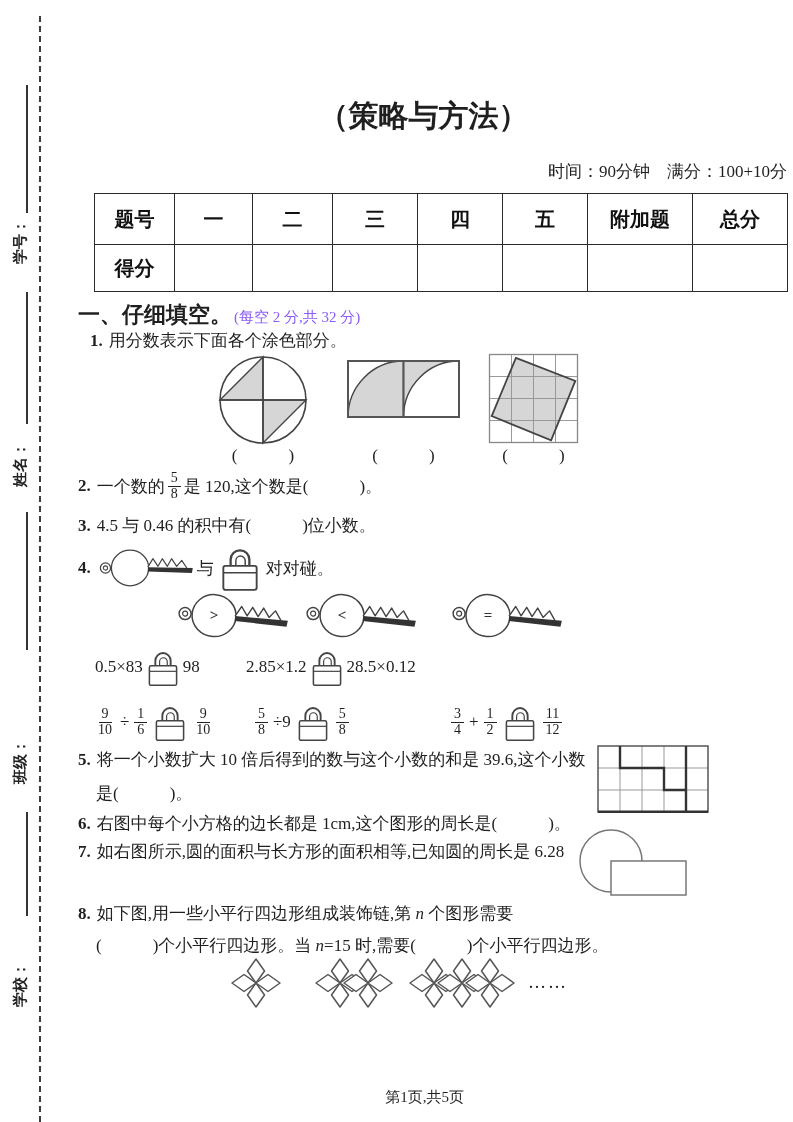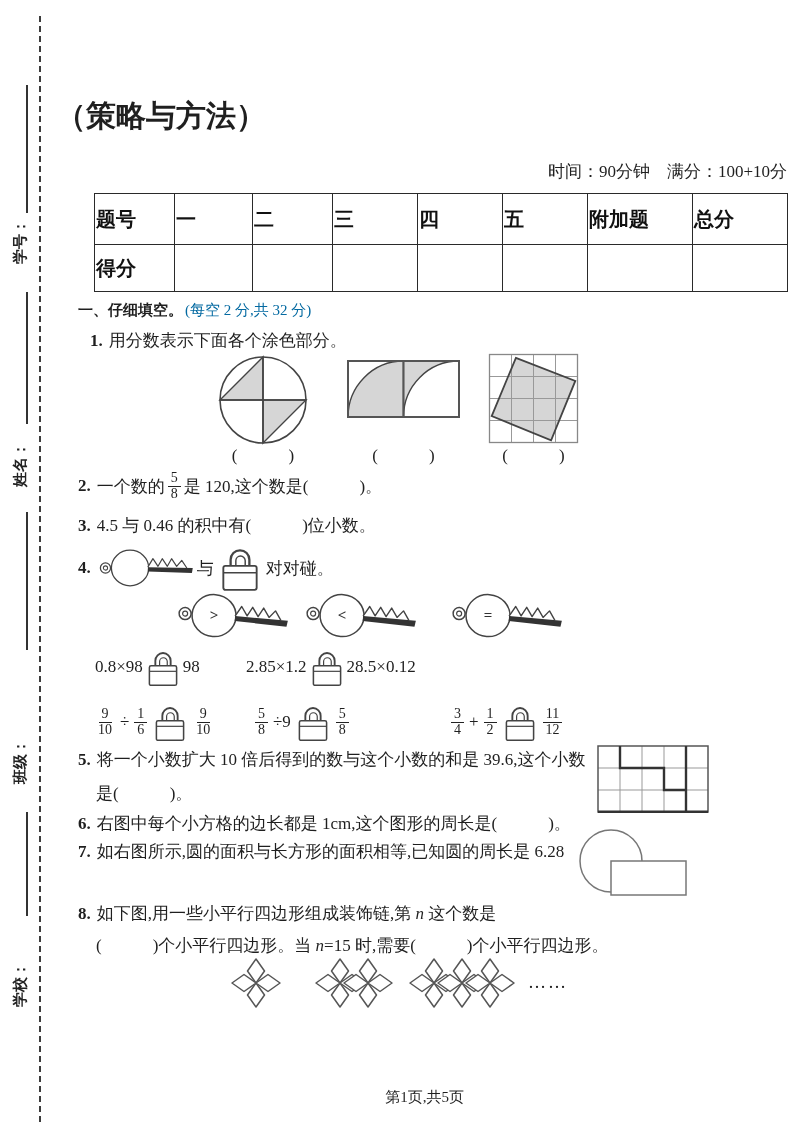--- a/index.html
+++ b/index.html
@@ -7,34 +7,34 @@
         font-family:"Liberation Serif",serif;overflow:hidden;}
   
   .dash-line{position:absolute;left:39px;top:16px;bottom:0;width:0;border-left:2px dashed #3c3c3c;}
   .fill-line{position:absolute;left:26px;width:2px;background:#333;}
   .side-label{position:absolute;left:-15px;width:70px;text-align:center;
               transform:rotate(-90deg);font-size:15px;font-weight:600;color:#222;
               font-family:"Liberation Serif",serif;white-space:nowrap;}
   
   .title{position:absolute;top:26px;left:56px;right:2px;text-align:center;
          font-size:41px;font-weight:700;letter-spacing:1px;white-space:nowrap;}
-  .subtitle{position:absolute;top:96px;left:56px;right:2px;text-align:left;
+  .subtitle{position:absolute;top:96px;left:56px;right:2px;text-align:center;
             font-size:30px;font-weight:700;}
   .info{position:absolute;top:160px;right:6px;font-size:17px;}
   
   .score-table{position:absolute;top:193px;left:94px;border-collapse:collapse;table-layout:fixed;}
-  .score-table td{border:1.6px solid #2a2a2a;text-align:left;vertical-align:middle;
+  .score-table td{border:1.6px solid #2a2a2a;text-align:center;vertical-align:middle;
                   font-family:"Liberation Sans",sans-serif;font-weight:700;font-size:20px;color:#111;}
   .score-table tr.hdr td{height:48px;}
   .score-table tr.scr td{height:44px;}
   
   .line{position:absolute;font-size:17px;white-space:nowrap;}
   .qno{font-weight:700;margin-right:6px;}
-  .sec-title{font-family:Liberation Sans, sans-serif;font-weight:700;font-size:15px;}
-  .sec-note{font-size:15px;color:#0369a1;margin-left:2px;}
+  .sec-title{font-family:Liberation Sans, sans-serif;font-weight:700;font-size:22px;}
+  .sec-note{font-size:15px;color:#8b5cf6;margin-left:2px;}
   .flexline{display:flex;align-items:center;}
   
   .frac{display:inline-flex;flex-direction:column;align-items:center;line-height:1.05;
         font-size:14px;margin:0 3px;vertical-align:middle;}
   .frac .num{padding:0 3px;border-bottom:1.3px solid #222;}
   .frac .den{padding:0 3px;}
   .op{margin:0 2px;}
   
   .key{position:absolute;width:118px;height:54px;}
   .key svg{transform:rotate(4deg);}
@@ -199,21 +199,21 @@
       <circle cx="10" cy="27" r="6" fill="none" stroke="#444" stroke-width="1.5"></circle>
       <circle cx="10" cy="27" r="2.5" fill="none" stroke="#444" stroke-width="1.2"></circle>
       <ellipse cx="39" cy="27" rx="22" ry="21" fill="#fff" stroke="#444" stroke-width="1.5"></ellipse>
       <path d="M60,26 L66,16 L72,25 L77,16 L83,25 L88,16 L94,25 L100,18 L106,27" fill="#fff" stroke="#444" stroke-width="1.4" stroke-linejoin="round"></path>
       <path d="M60,26 L113,27 L112,33 L60,31 Z" fill="#333"></path>
     </svg>
     <span class="sym">=</span>
   </div>
 
   <div class="cmp" style="left:95px;top:642px;height:50px;">
-    <span>0.8×98</span>
+    <span>0.5×83</span>
     <svg class="lock-sm" viewBox="0 0 40 48">
       <path d="M11,23 V16 A9,9 0 0 1 29,16 V23" fill="none" stroke="#444" stroke-width="2.2"></path>
       <path d="M16,23 V17 A4.5,4.5 0 0 1 25,17 V23" fill="#fff" stroke="#444" stroke-width="1.4"></path>
       <rect x="4" y="22" width="32" height="23" rx="2" fill="#fff" stroke="#444" stroke-width="1.8"></rect>
       <line x1="4" y1="28.5" x2="36" y2="28.5" stroke="#444" stroke-width="1.4"></line>
     </svg>
     <span>98</span>
   </div>
   <div class="cmp" style="left:246px;top:642px;height:50px;">
     <span>2.85×1.2</span>
@@ -315,21 +315,21 @@
   <div class="line" style="top:840px;left:78px;">
     <span class="qno">7.</span><span>如右图所示,圆的面积与长方形的面积相等,已知圆的周长是 6.28</span>
   </div>
 
   <svg class="figure" style="left:578px;top:828px;" width="112" height="72" viewBox="0 0 112 72">
     <circle cx="33" cy="33" r="31" fill="#fff" stroke="#777" stroke-width="1.5"></circle>
     <rect x="33" y="33" width="75" height="34" fill="#fff" stroke="#777" stroke-width="1.5"></rect>
   </svg>
 
   <div class="line" style="top:902px;left:78px;">
-    <span class="qno">8.</span><span>如下图,用一些小平行四边形组成装饰链,第 </span><i>n</i><span> 这个数是</span>
+    <span class="qno">8.</span><span>如下图,用一些小平行四边形组成装饰链,第 </span><i>n</i><span> 个图形需要</span>
   </div>
   <div class="line" style="top:934px;left:96px;">
     <span>(　　　)个小平行四边形。当 </span><i>n</i><span>=15 时,需要(　　　)个小平行四边形。</span>
   </div>
 
   <svg class="figure" style="left:228px;top:955px;" width="56" height="56" viewBox="-28 -28 56 56">
     <g fill="#fff" stroke="#555" stroke-width="1.5" stroke-linejoin="round">
       <path d="M0,0 L8.5,-12 L0,-24 L-8.5,-12 Z"></path>
         <path d="M0,0 L8.5,12 L0,24 L-8.5,12 Z"></path>
       <path d="M0,0 L12,-8.5 L24,0 L12,8.5 Z"></path>

